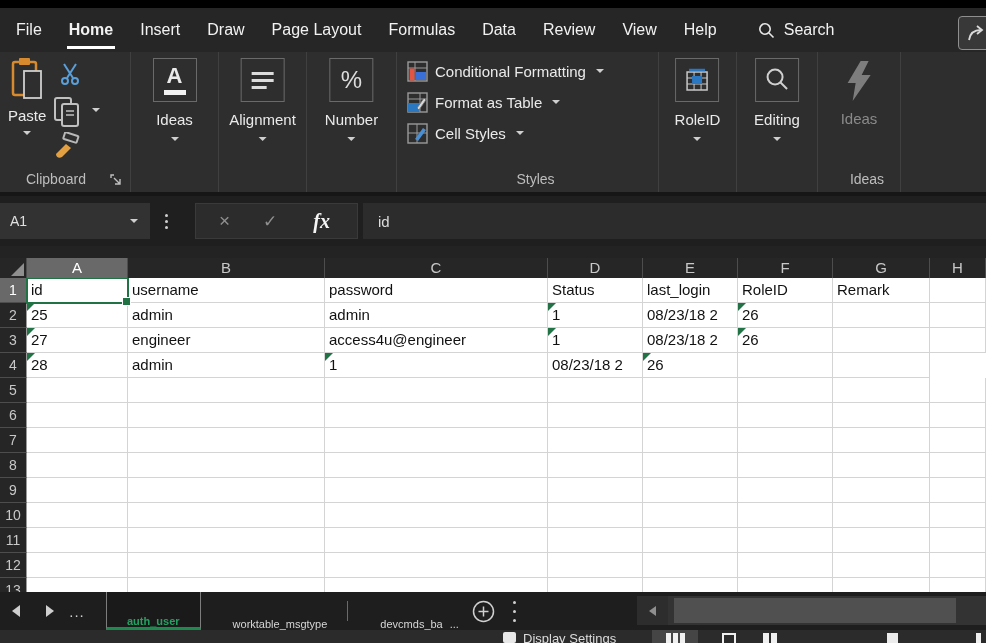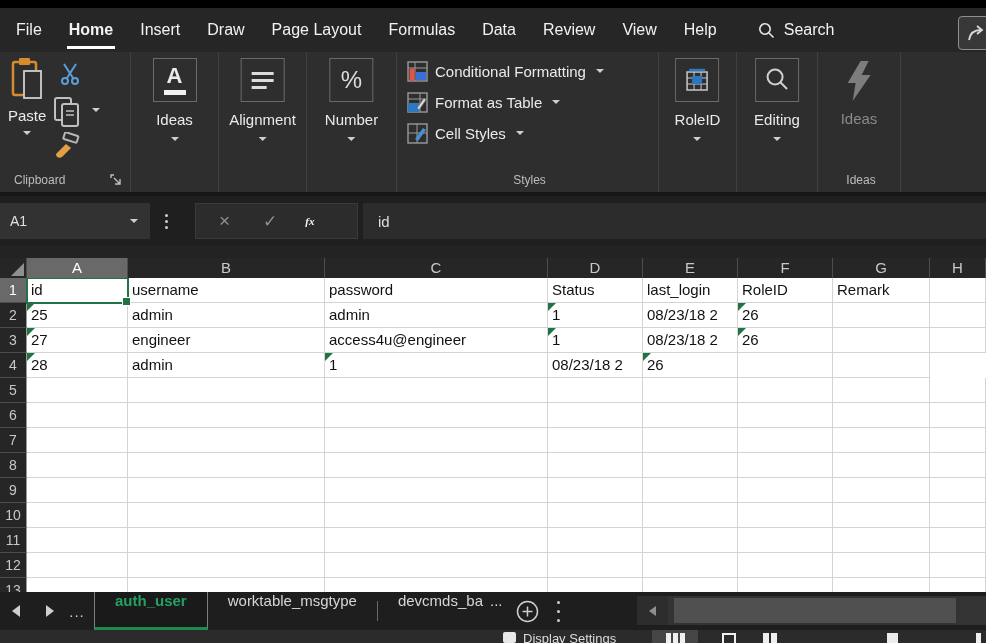--- a/index.html
+++ b/index.html
@@ -14,21 +14,21 @@
   
   .menubar { height:44px; background:#262626; display:flex; align-items:center; padding-left:16px; position:relative; }
   .mi { position:relative; font-size:16px; color:#f2f2f2; margin-right:27px; cursor:default; height:44px; display:flex; align-items:center; white-space:nowrap; }
   .mi.active { font-weight:bold; }
   .mi.active::after { content:""; position:absolute; left:-2px; right:-2px; bottom:3px; height:3px; background:#ffffff; }
   .menusearch { display:flex; align-items:center; gap:9px; margin-left:14px; font-size:16px; color:#f2f2f2; }
   .sharebtn { position:absolute; right:-10px; top:8px; width:38px; height:34px; border:1px solid #8f8f8f; border-radius:4px; background:#383838; display:flex; align-items:center; justify-content:center; }
   
   .ribbon { height:140px; background:#2e2e2e; display:flex; position:relative; }
   .rgroup { position:relative; border-right:1px solid #404040; height:100%; flex:0 0 auto; }
-  .grouplabel { position:absolute; bottom:5px; left:4px; right:0; text-align:center; font-size:12px; color:#bdbdbd; }
+  .grouplabel { position:absolute; bottom:5px; left:16px; right:0; text-align:center; font-size:14px; color:#bdbdbd; }
   .iconbox { width:44px; height:44px; border:1px solid #6a6a6a; display:flex; align-items:center; justify-content:center; }
   .bigbtn { position:absolute; top:6px; display:flex; flex-direction:column; align-items:center; }
   .bigbtn .lbl { font-size:15px; color:#eaeaea; margin-top:9px; white-space:nowrap; }
   .caret { width:0; height:0; border-left:4px solid transparent; border-right:4px solid transparent; border-top:4px solid #cfcfcf; }
   .bigbtn .caret { margin-top:9px; }
   
   .g-clip { width:131px; }
   .pastebtn { position:absolute; left:8px; top:4px; display:flex; flex-direction:column; align-items:center;text-align:right; }
   .pastebtn .lbl { font-size:15px; color:#eaeaea; margin-top:5px; }
   .pastebtn .caret { margin-top:7px; }
@@ -58,21 +58,21 @@
   .ribbonsep { height:4px; background:#161616; }
   
   .fbar { height:50px; background:#1f1f1f; position:relative; }
   .namebox { position:absolute; left:0; top:7px; width:150px; height:36px; background:#323232; display:flex; align-items:center; padding-left:10px; font-size:14px; color:#e0e0e0; }
   .namebox .caret { position:absolute; right:12px; top:16px; }
   .kebab { position:absolute; left:165px; top:15px; width:4px; }
   .kebab i, .kebab2 i { display:block; width:3px; height:3px; border-radius:50%; background:#cfcfcf; margin:3px 0; }
   .fxbox { position:absolute; left:195px; top:7px; width:163px; height:36px; background:#2c2c2c; border:1px solid #3a3a3a; display:flex; align-items:center; }
   .fxbox .cancel { color:#8f8f8f; font-size:19px; margin-left:23px; }
   .fxbox .enter { color:#8f8f8f; font-size:17px; margin-left:33px; }
-  .fxbox .fx { color:#f5f5f5; font-size:11px; font-family:"Liberation Serif", serif; font-style:italic; font-weight:bold; margin-left:28px; }
+  .fxbox .fx { color:#f5f5f5; font-size:20px; font-family:"Liberation Serif", serif; font-style:italic; font-weight:bold; margin-left:36px; }
   .finput { position:absolute; left:363px; top:7px; right:0; height:36px; background:#2c2c2c; display:flex; align-items:center; padding-left:15px; font-size:15px; color:#dcdcdc; }
   .understrip { height:12px; background:#232323; }
   
   .gridwrap { background:#ffffff; }
   .ghead, .grow { display:grid; grid-template-columns:27px 101px 197px 223px 95px 95px 95px 97px 56px; }
   .ghead { height:20px; background:#262626; }
   .corner { position:relative; background:#262626; border-right:1px solid #4d4d4d; }
   .corner::after { content:""; position:absolute; right:2px; bottom:2px; width:0; height:0; border-left:13px solid transparent; border-bottom:13px solid #8f8f8f; }
   .colhdr { font-size:15px; color:#c8c8c8; text-align:center; line-height:20px; border-right:1px solid #4d4d4d; }
   .colhdr.hl { background:#696969; color:#ffffff; }
@@ -83,21 +83,21 @@
   .cell { position:relative; background:#fff; color:#111; font-size:15px; line-height:24px; padding-left:4px; border-right:1px solid #d4d4d4; border-bottom:1px solid #d4d4d4; white-space:nowrap; overflow:hidden; }
   .cell.err::before { content:""; position:absolute; left:0; top:0; border-top:8px solid #217346; border-right:8px solid transparent; }
   .cell.sel { outline:2px solid #217346; outline-offset:-1px; overflow:visible; z-index:2; }
   .cell.sel::after { content:""; position:absolute; right:-4px; bottom:-4px; width:7px; height:7px; background:#217346; border:1px solid #ffffff; }
   
   .tabbar { height:38px; background:#1e1e1e; display:flex; align-items:stretch; position:relative; }
   .navarr { width:20px; display:flex; align-items:center; justify-content:center; }
   .tri-l { width:0; height:0; border-top:6px solid transparent; border-bottom:6px solid transparent; border-right:8px solid #cfcfcf; }
   .tri-r { width:0; height:0; border-top:6px solid transparent; border-bottom:6px solid transparent; border-left:8px solid #cfcfcf; }
   .navdots { width:34px; display:flex; align-items:center; justify-content:center; color:#cfcfcf; font-size:15px; letter-spacing:1px; }
-  .stab { display:flex; align-items:flex-start; padding:0 20px; font-size:15px; color:#d6d6d6; position:relative; white-space:nowrap; }
+  .stab { display:flex; align-items:flex-end; padding:0 20px; font-size:11px; color:#d6d6d6; position:relative; white-space:nowrap;margin-left:12px; }
   .stab.active { color:#25A162; font-weight:bold; background:#1a1a1a; border-left:1px solid #7d7d7d; border-right:1px solid #7d7d7d; border-bottom:3px solid #1E8A4F; }
   .tabdiv { width:1px; background:#6a6a6a; margin:9px 0; }
   .stab .ell { margin-left:7px; color:#d6d6d6; font-weight:normal; }
   .newsheet { display:flex; align-items:center; justify-content:center; width:42px; }
   .kebab2 { display:flex; flex-direction:column; justify-content:center; margin-left:3px; width:14px; align-items:center; }
   .hscroll { position:absolute; right:0; top:4px; width:349px; height:29px; background:#2d2d2d; display:flex; }
   .hscroll .sarr { width:31px; display:flex; align-items:center; justify-content:center; background:#2d2d2d; }
   .hscroll .sarr .tri-l { border-right-color:#8f8f8f; border-top-width:5px; border-bottom-width:5px; border-right-width:7px; }
   .hscroll .track { flex:1; background:#333333; position:relative; }
   .hscroll .thumb { position:absolute; left:6px; top:2px; bottom:2px; width:282px; background:#505050; }

